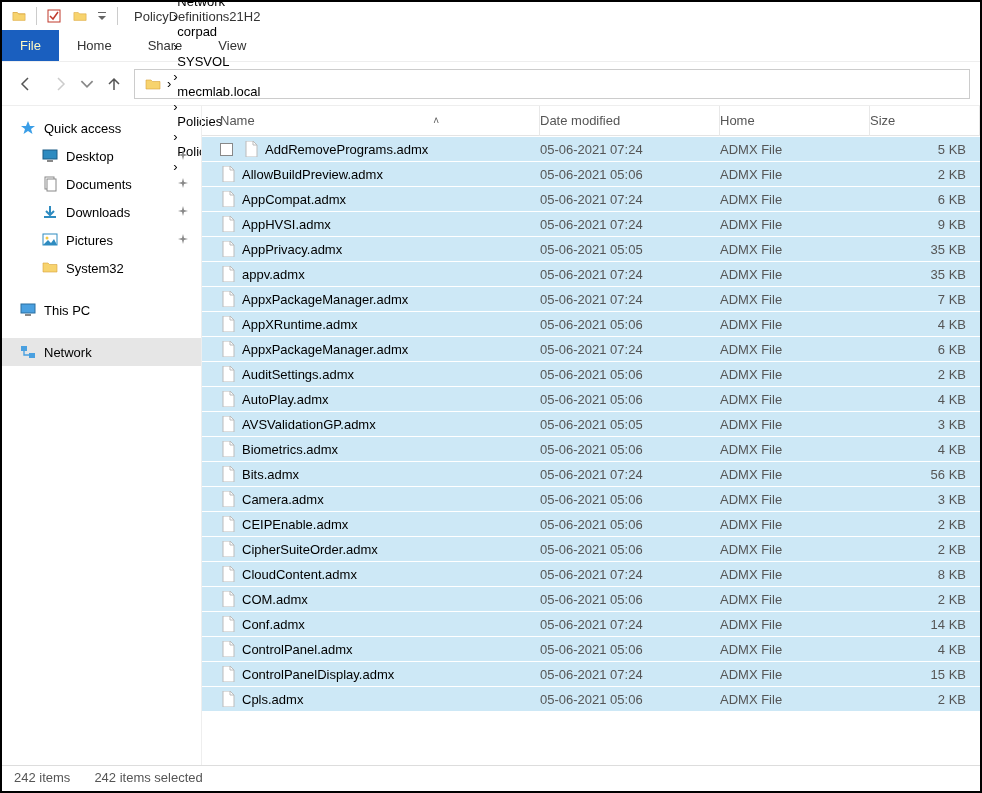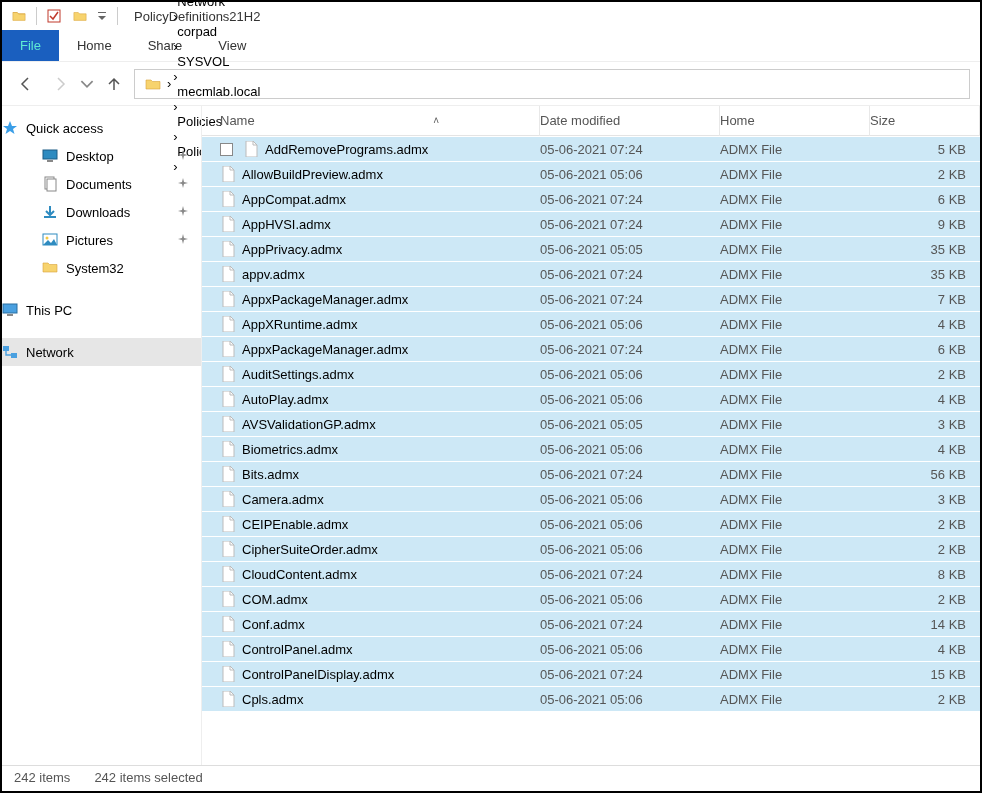--- a/index.html
+++ b/index.html
@@ -9,32 +9,32 @@
 .titlebar .qat { display: flex; align-items: center; gap: 4px; }
 .titlebar .title { margin-left: 8px; color: #333; }
 
 .qat-sep { width: 1px; height: 18px; background: #ccc; margin: 0 2px; }
 .qat-btn { width: 22px; height: 22px; display: flex; align-items: center; justify-content: center; }
 .qat-btn svg { width:14px; height:14px; }
 .qat-chevron { width: 14px; display: flex; align-items: center; justify-content: center; }
 
 .ribbon-tabs { display: flex; align-items: stretch; height: 32px; border-bottom: 1px solid #eee; }
 .ribbon-tabs .tab { padding: 0 18px; display: flex; align-items: center; color: #333; }
-.ribbon-tabs .tab.file { background: #1a5fbf; color: #5eead4; }
+.ribbon-tabs .tab.file { background: #1a5fbf; color: #fef9c3; }
 
 .nav-row { display: flex; align-items: center; height: 44px; gap: 6px; padding: 0 10px; border-bottom: 1px solid #eee; }
 .nav-btn { width: 28px; height: 28px; display:flex; align-items:center; justify-content:center; color:#555; }
 .nav-btn.disabled { color:#bbb; }
 .nav-btn svg { width:16px; height:16px; stroke: currentColor; }
 .addr-box { flex:1; border:1px solid #ccc; height:30px; display:flex; align-items:center; padding:0 6px; gap:2px; }
 .crumb { display:flex; align-items:center; gap:4px; padding:0 4px; }
 
 .main { display:flex; height: calc(793px - 28px - 32px - 44px - 26px - 4px); }
 .sidebar { width: 200px; border-right:1px solid #eee; padding-top:8px; overflow:hidden; }
-.side-item { display:flex; align-items:center; height:28px; gap:8px; }
+.side-item { display:flex; align-items:center; height:28px; padding-left: 18px; gap:8px; }
 .side-item.indent { padding-left: 40px; }
 .side-item.selected { background:#e6e6e6; }
 .side-item .pin { margin-left:auto; margin-right:12px; color:#888; }
 .side-item .icon { width:16px; height:16px; display:flex; align-items:center; justify-content:center; }
 .side-group-sep { height: 14px; }
 
 .list-pane { flex:1; display:flex; flex-direction:column; overflow:hidden; }
 .columns { display:flex; align-items:center; height:30px; border-bottom:1px solid #e4e4e4; color:#555; padding-left: 18px; }
 .col-name { width: 320px; display:flex; align-items:center; }
 .col-date { width: 180px; }

